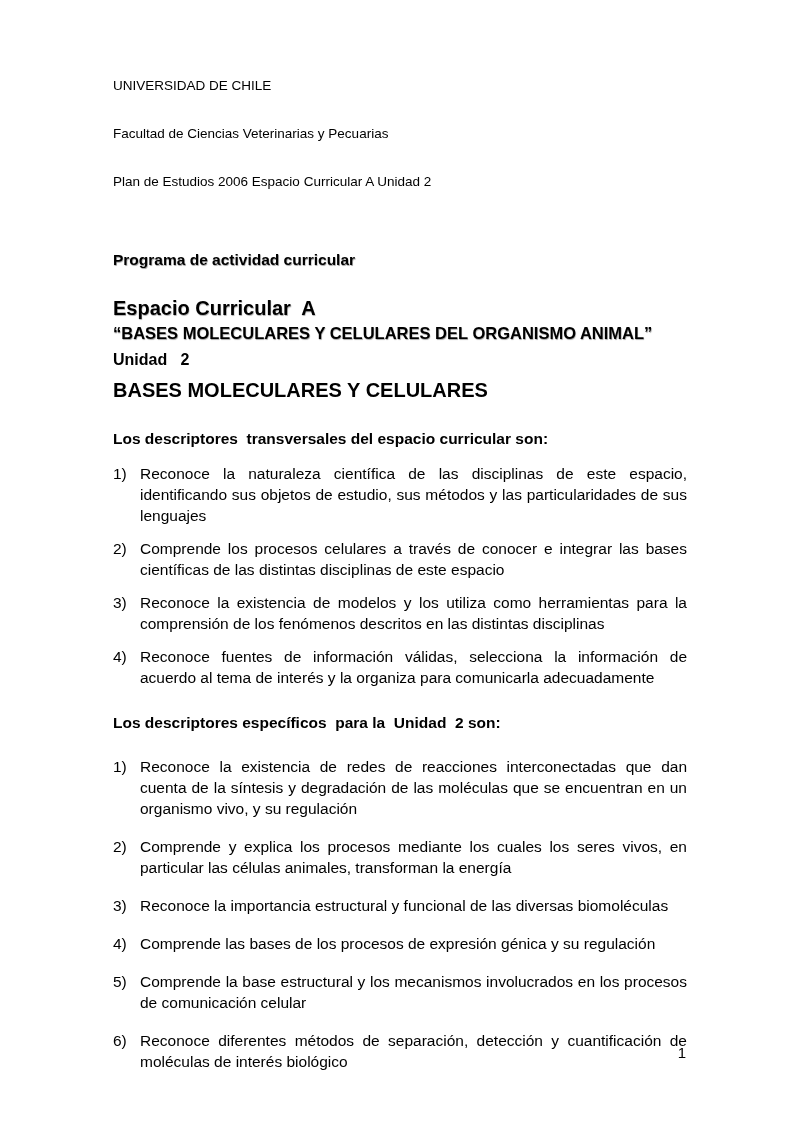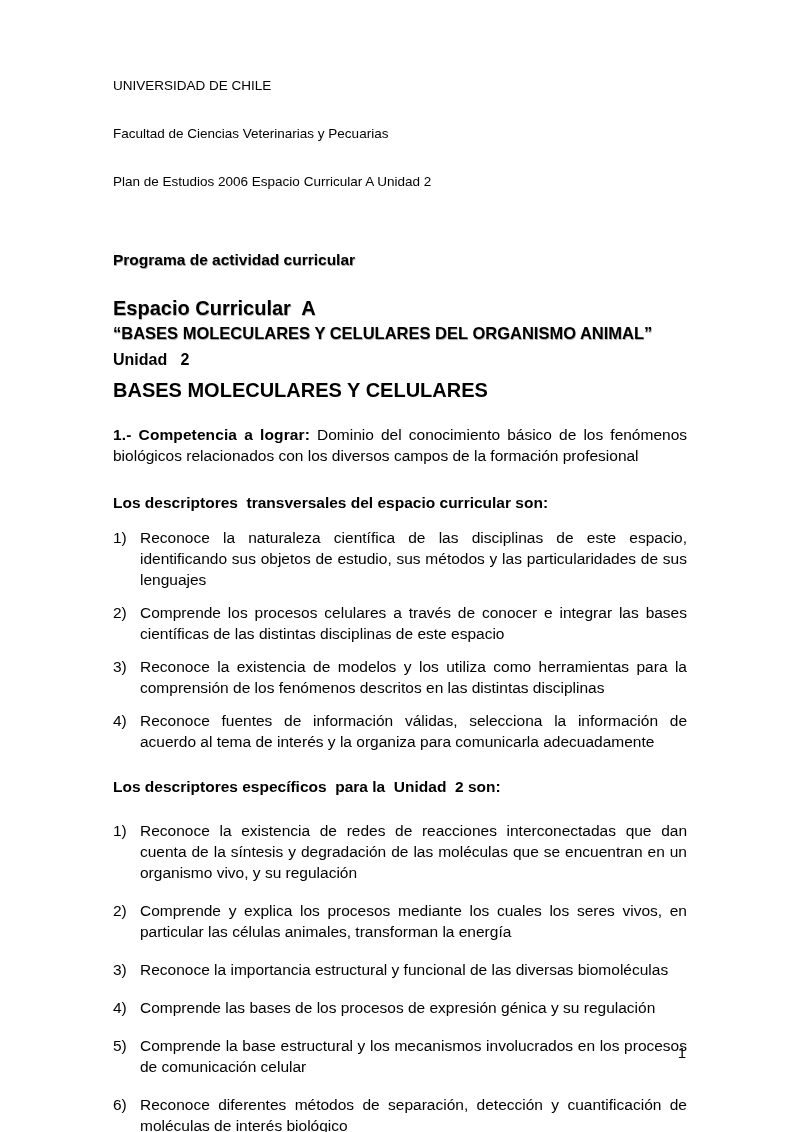--- a/index.html
+++ b/index.html
@@ -47,21 +47,20 @@
   </div>
 
   <div class="c doc-title body-text">Programa de actividad curricular</div>
 
   <div class="c space-line1">Espacio Curricular  A</div>
   <div class="c space-line2">“BASES MOLECULARES Y CELULARES DEL ORGANISMO ANIMAL”</div>
 
   <div class="c unit-line1">Unidad   2</div>
   <div class="c unit-line2">BASES MOLECULARES Y CELULARES</div>
 
-  <p class="para body-text"><b>1.- Competencia a lograr:</b> <span>Dominio del conocimiento básico de los fenómenos biológicos relacionados con los diversos campos de la formación profesional</span></p>
 
   <div class="h2">Los descriptores  transversales del espacio curricular son:</div>
 
   <div class="list body-text">
     <div class="item">
       <span class="num">1)</span>
       <span class="txt">Reconoce la naturaleza científica de las disciplinas de este espacio, identificando sus objetos de estudio, sus métodos y las particularidades de sus lenguajes</span>
     </div>
     <div class="item">
       <span class="num">2)</span>

